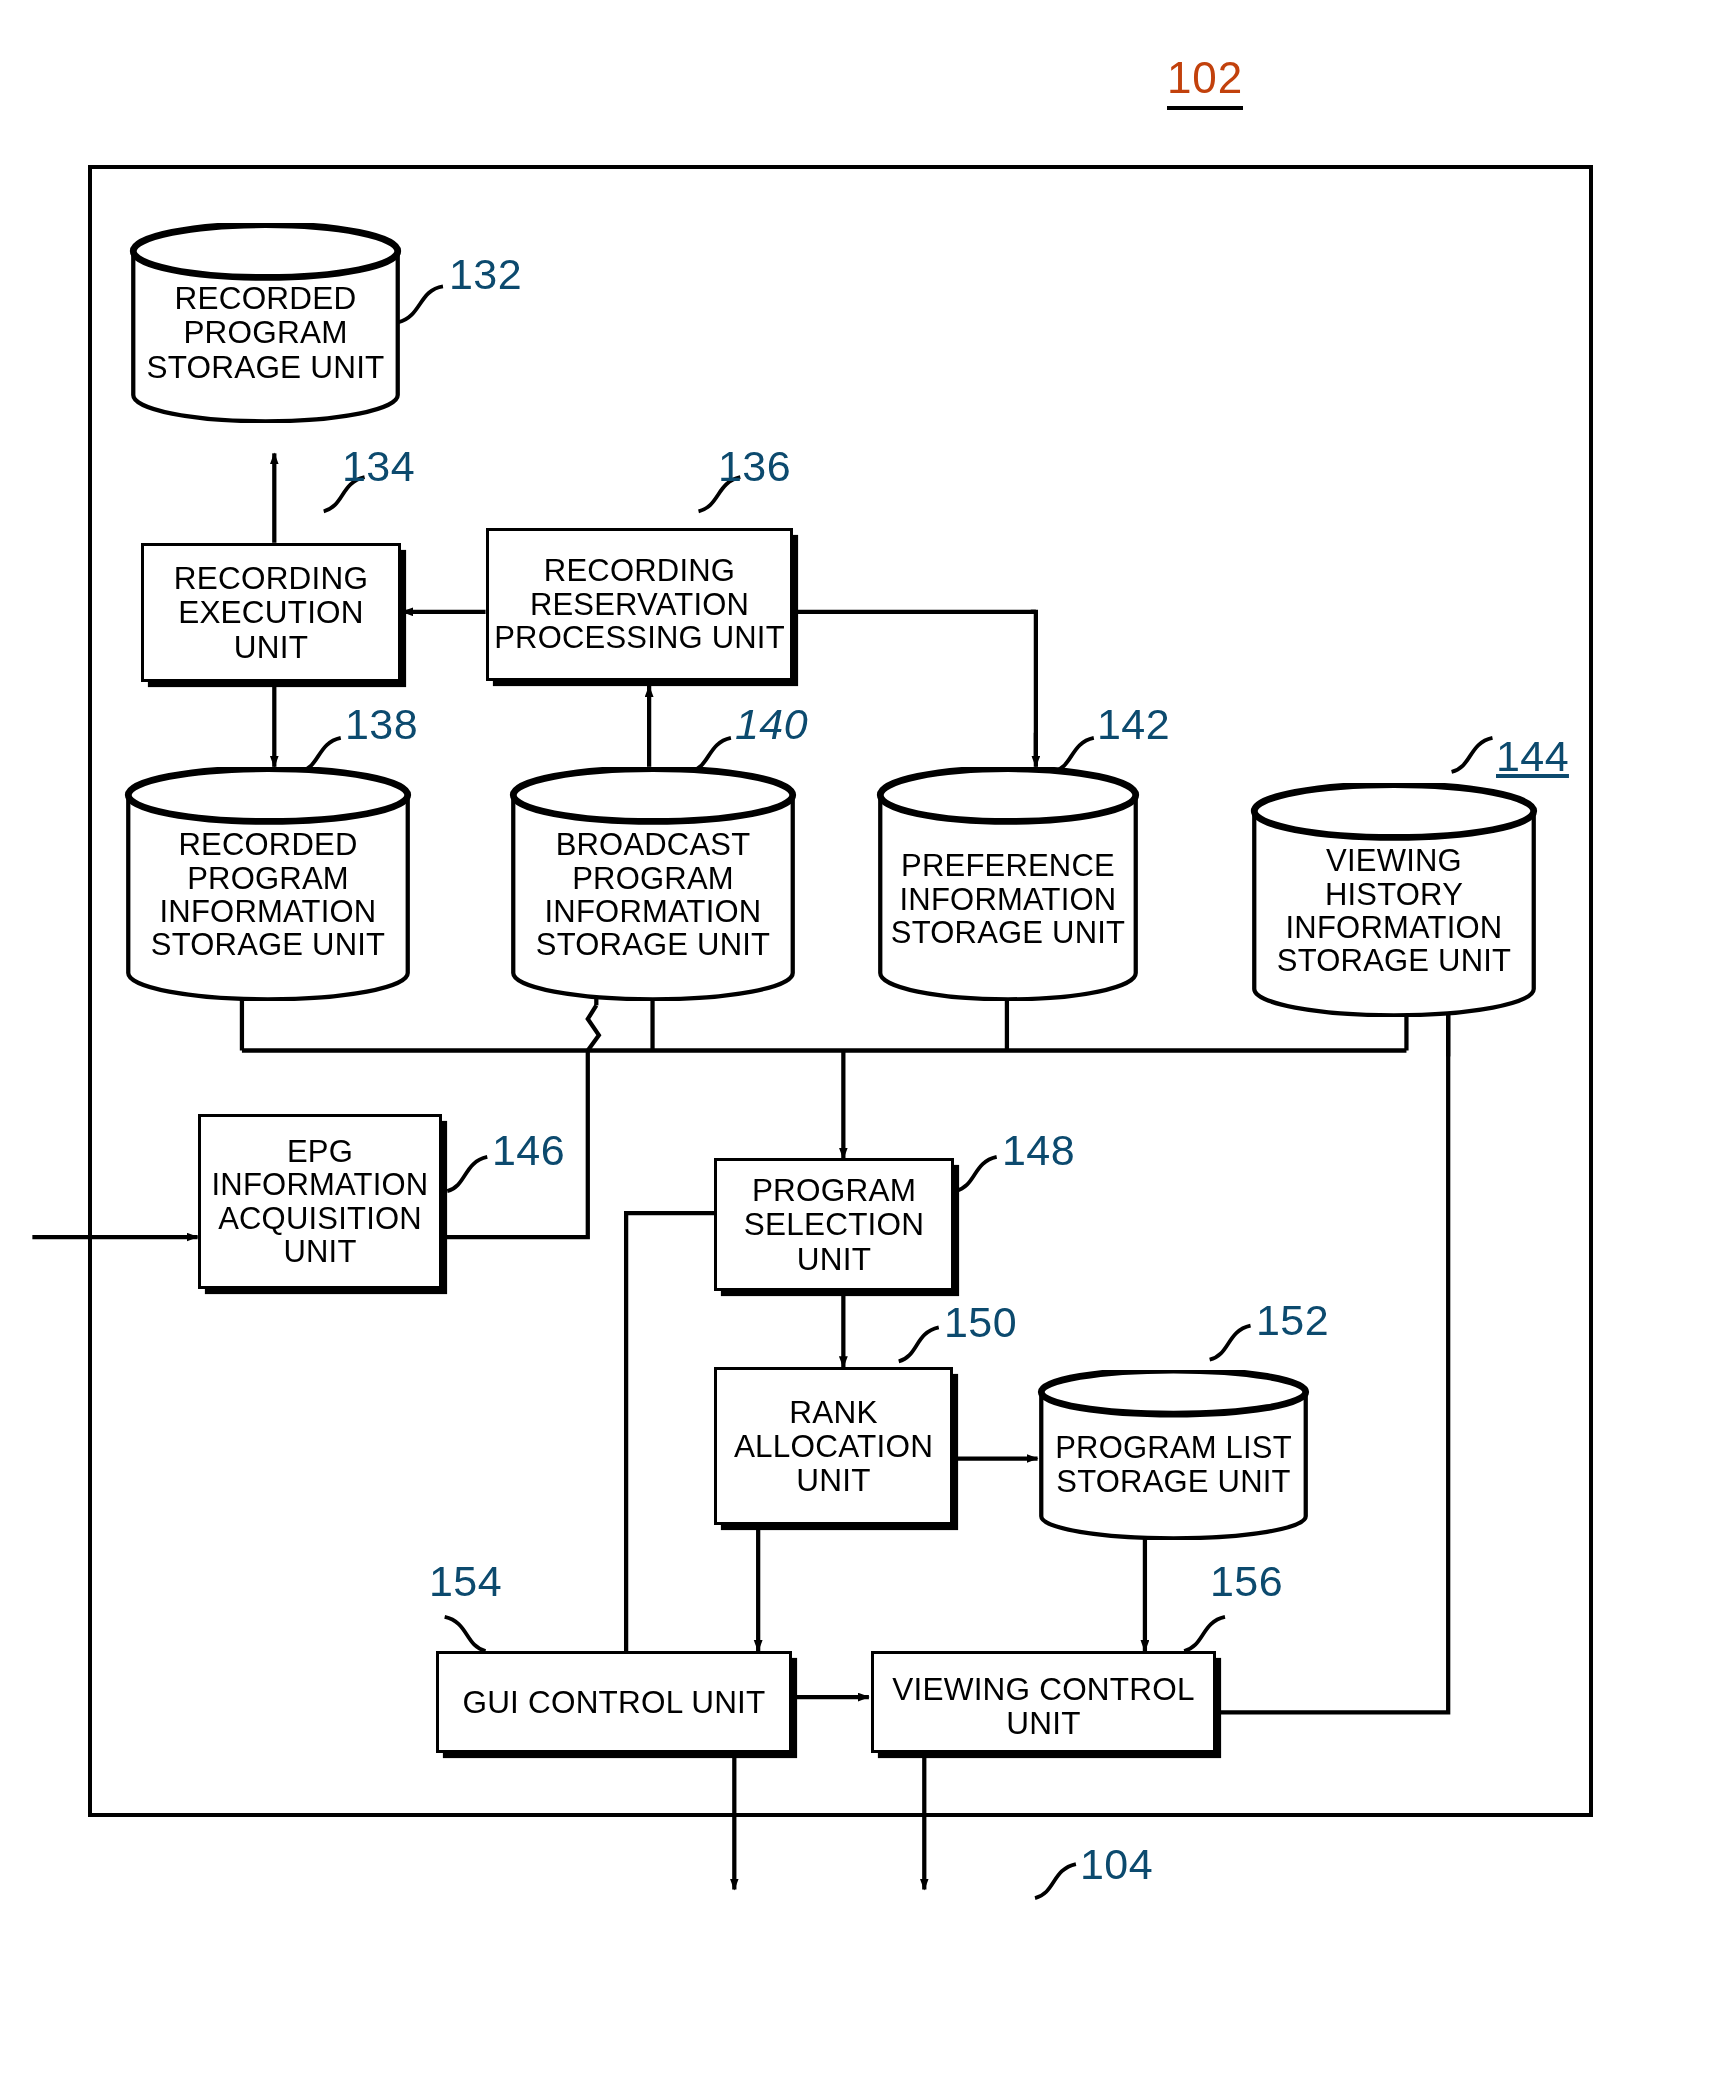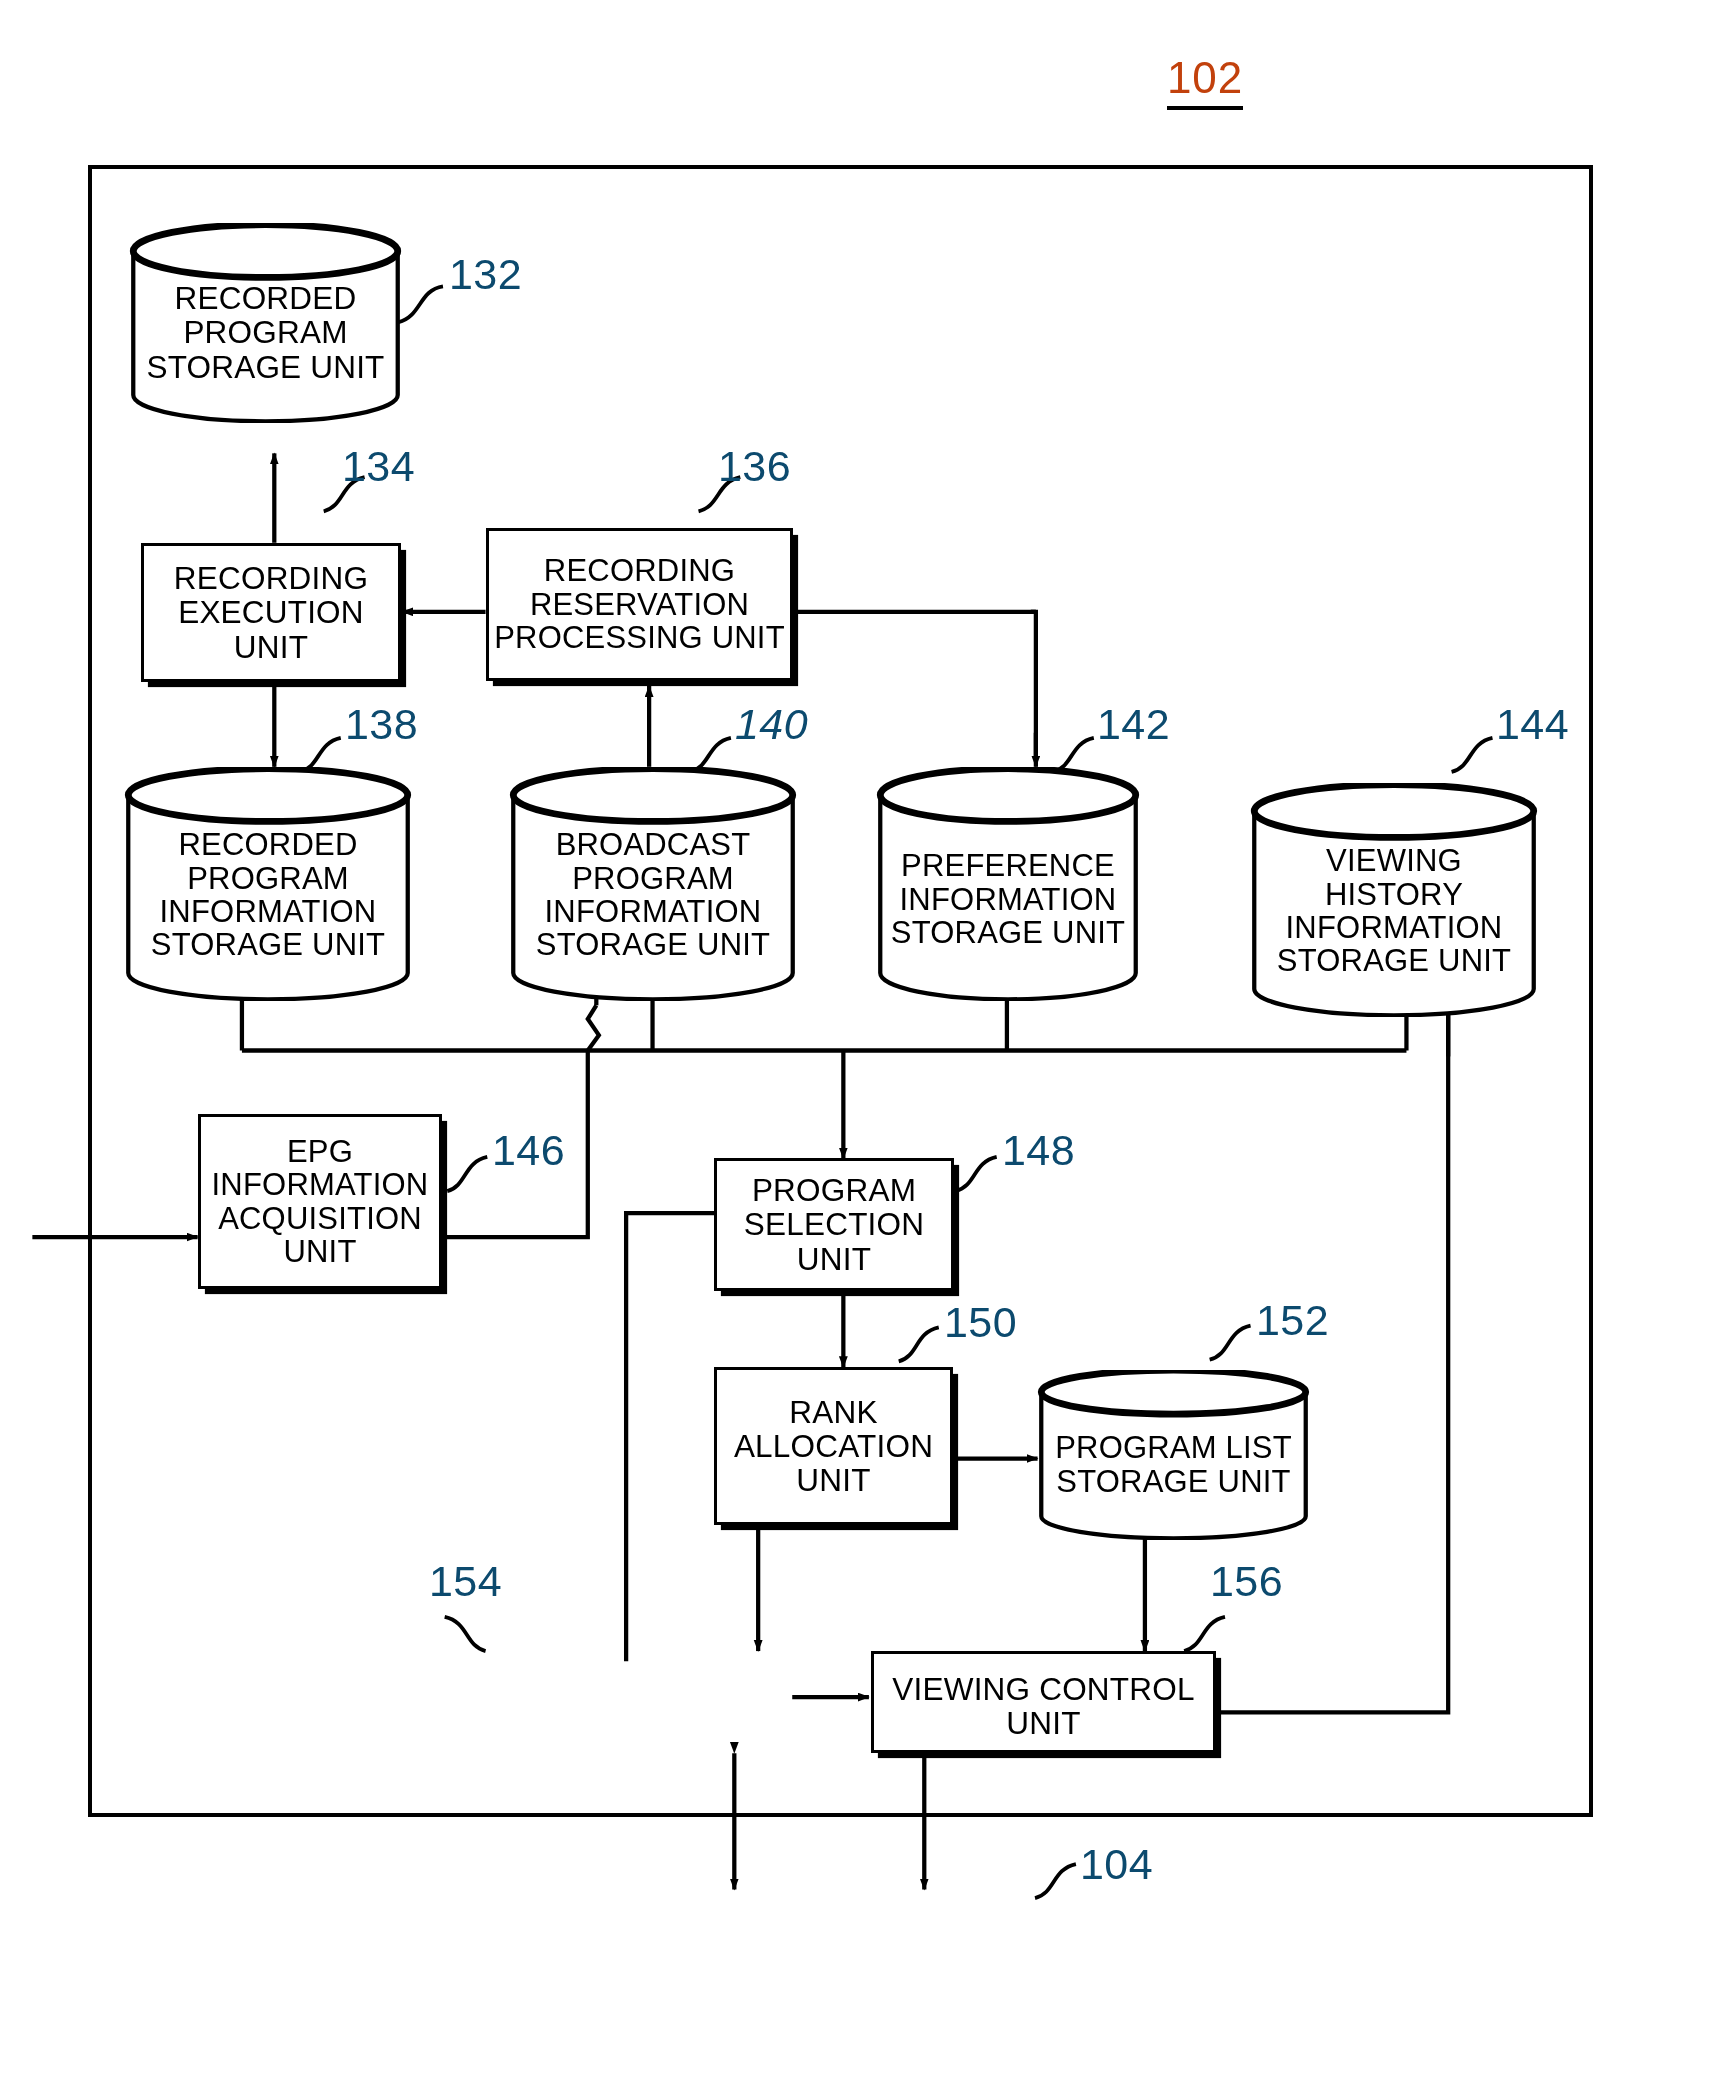--- a/index.html
+++ b/index.html
@@ -183,21 +183,21 @@
   <div class="node cyl" style="left:1250px;top:767px;width:288px;height:234px;margin-top:16px;">
     <svg class="cylbody" viewBox="0 0 338 275" preserveAspectRatio="none">
       <path d="M5,33 L5,242 A164,31 0 0 0 333,242 L333,33 Z" fill="#fff" stroke="#000" stroke-width="5"></path>
       <ellipse cx="169" cy="33" rx="164" ry="31" fill="#fff" stroke="#000" stroke-width="8"></ellipse>
     </svg>
     <div class="lbl" style="white-space:pre-line;margin-top:22px;font-size:31px;">VIEWING
 HISTORY
 INFORMATION
 STORAGE UNIT</div>
   </div>
-  <div class="refnum" style="left:1496px;top:700px;">144</div>
+  <div class="refnum" style="left:1496px;top:732px;text-decoration:underline;">144</div>
 
   <div class="node rect" style="left:198px;top:1114px;width:244px;height:175px;">
     <div class="lbl" style="white-space:pre-line;font-size:31px;">EPG
 INFORMATION
 ACQUISITION
 UNIT</div>
   </div>
   <div class="refnum" style="left:492px;top:1126px;">146</div>
 
   <div class="node rect" style="left:714px;top:1158px;width:240px;height:133px;">
@@ -217,20 +217,23 @@
   <div class="node cyl" style="left:1037px;top:1370px;width:273px;height:170px;">
     <svg class="cylbody" viewBox="0 0 320 200" preserveAspectRatio="none">
       <path d="M5,26 L5,172 A155,26 0 0 0 315,172 L315,26 Z" fill="#fff" stroke="#000" stroke-width="5"></path>
       <ellipse cx="160" cy="26" rx="155" ry="26" fill="#fff" stroke="#000" stroke-width="8"></ellipse>
     </svg>
     <div class="lbl" style="white-space:pre-line;margin-top:19px;font-size:31px;">PROGRAM LIST
 STORAGE UNIT</div>
   </div>
   <div class="refnum" style="left:1256px;top:1296px;">152</div>
 
+  <div class="node rect" style="left:436px;top:1651px;width:356px;height:102px;">
+    <div class="lbl" style="white-space:pre-line;">GUI CONTROL UNIT</div>
+  </div>
   <div class="refnum" style="left:429px;top:1557px;">154</div>
 
   <div class="node rect" style="left:871px;top:1651px;width:345px;height:102px;">
     <div class="lbl" style="white-space:pre-line;margin-top:8px;">VIEWING CONTROL
 UNIT</div>
   </div>
   <div class="refnum" style="left:1210px;top:1557px;">156</div>
 
   <div class="refnum" style="left:1080px;top:1840px;">104</div>
 

